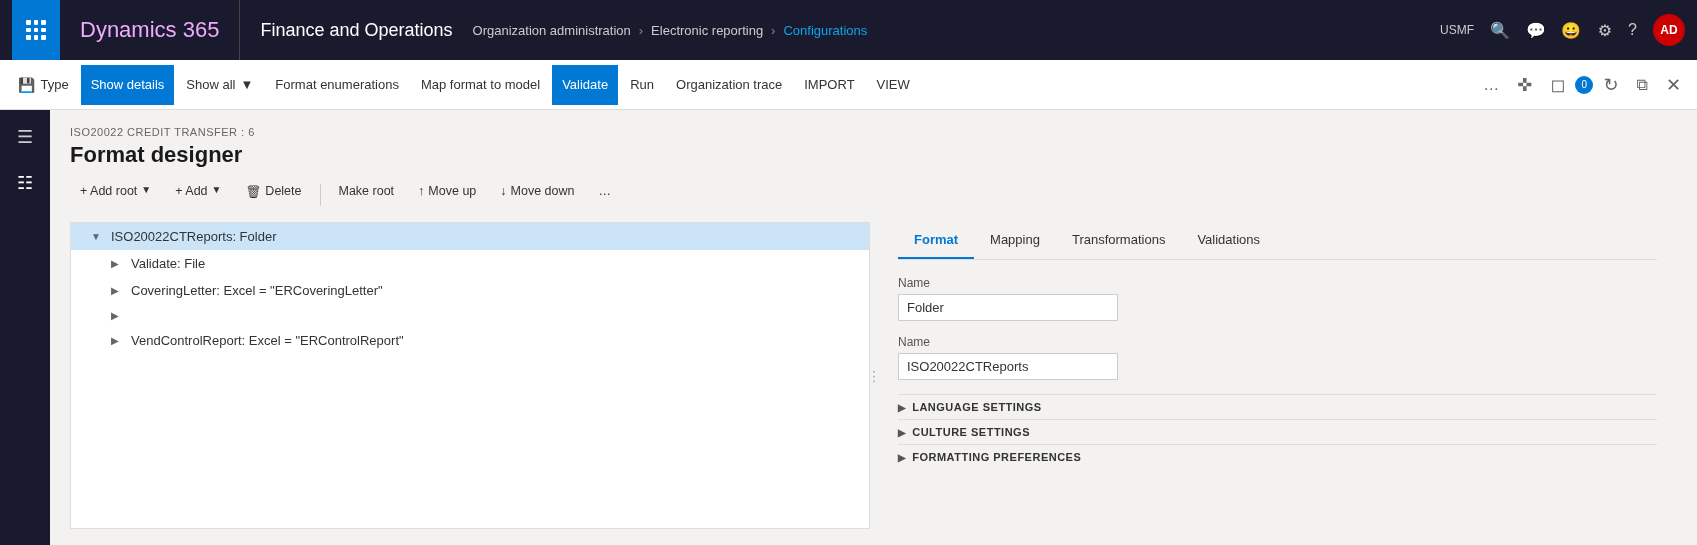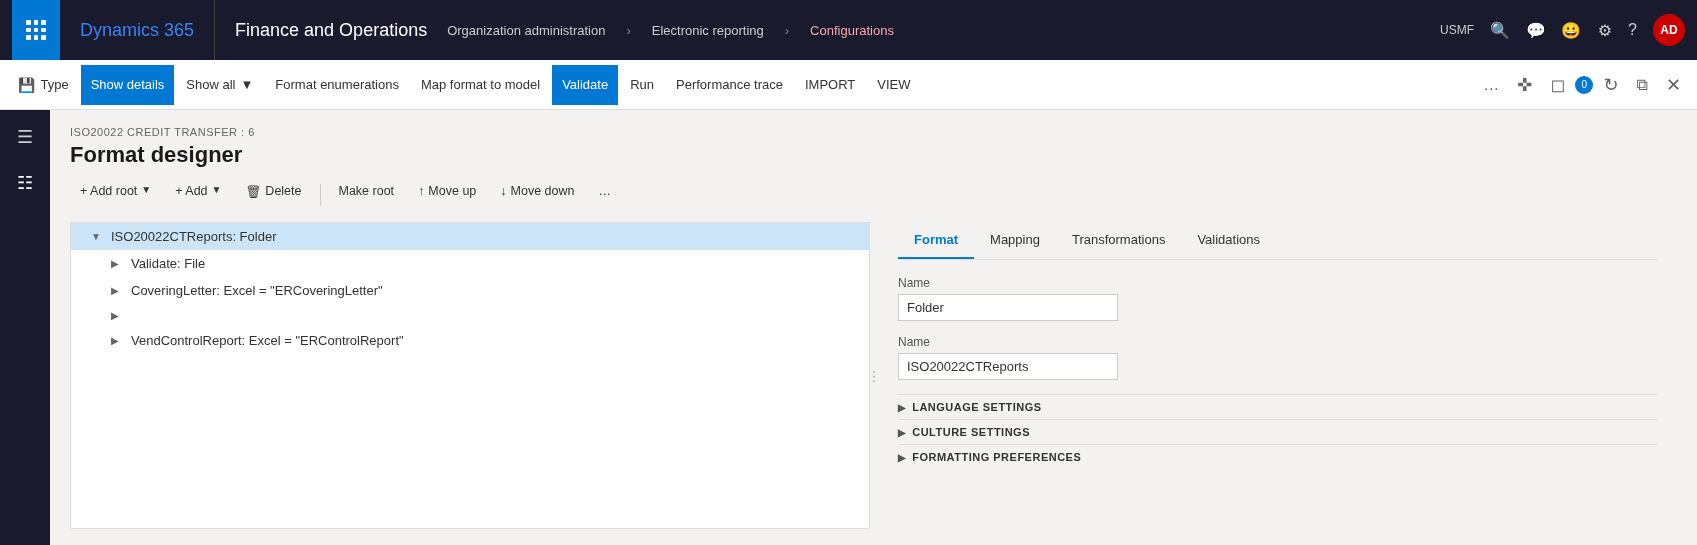--- a/index.html
+++ b/index.html
@@ -18,40 +18,40 @@
     .topbar-waffle {
       width: 48px; height: 60px;
       display: flex; align-items: center; justify-content: center;
       background: #0078d4;
       flex-shrink: 0;
     }
     .waffle-icon { display: grid; grid-template-columns: 1fr 1fr 1fr; gap: 3px; width: 20px; height: 20px; }
     .waffle-dot { background: white; border-radius: 1px; }
     .topbar-brand {
       padding: 0 20px;
-      font-size: 18px;
+      font-size: 22px;
       font-weight: 300;
-      color: #3b82f6;
+      color: #f0abfc;
       border-right: 1px solid #444;
       height: 60px;
       display: flex; align-items: center;
       flex-shrink: 0;
     }
     .topbar-app {
       padding: 0 20px;
       font-size: 18px;
       font-weight: 400;
       color: white;
       flex-shrink: 0;
     }
     .topbar-breadcrumb {
       flex: 1;
       display: flex; align-items: center;
       font-size: 13px; color: #ccc;
-      gap: 21px;
+      gap: 8px;
     }
     .breadcrumb-sep { color: #888; }
     .topbar-actions {
       display: flex; align-items: center; gap: 16px;
       color: white; font-size: 13px;
     }
     .topbar-user {
       width: 32px; height: 32px; border-radius: 50%;
       background: #c00; display: flex; align-items: center; justify-content: center;
       font-size: 12px; font-weight: bold; color: white;
@@ -223,21 +223,21 @@
     <span>Dynamics 365</span>
   </div>
   <div class="topbar-app">
     <span>Finance and Operations</span>
   </div>
   <div class="topbar-breadcrumb">
     <span style="cursor:pointer;color:#ccc;">Organization administration</span>
     <span class="breadcrumb-sep">›</span>
     <span style="cursor:pointer;color:#ccc;">Electronic reporting</span>
     <span class="breadcrumb-sep">›</span>
-    <span style="cursor:pointer;color:#fca5a5;">Configurations</span>
+    <span style="cursor:pointer;color:#0ea5e9;">Configurations</span>
   </div>
   <div class="topbar-actions">
     <span class="usmf-badge">USMF</span>
     <span class="topbar-icon">🔍</span>
     <span class="topbar-icon">💬</span>
     <span class="topbar-icon">😀</span>
     <span class="topbar-icon">⚙</span>
     <span class="topbar-icon">?</span>
     <div class="topbar-user">AD</div>
   </div>
@@ -261,21 +261,21 @@
   <button class="toolbar-btn">
     <span>Map format to model</span>
   </button>
   <button class="toolbar-btn" style="background:#0078d4;color:white;">
     <span>Validate</span>
   </button>
   <button class="toolbar-btn">
     <span>Run</span>
   </button>
   <button class="toolbar-btn">
-    <span>Performance trace</span>
+    <span>Organization trace</span>
   </button>
   <button class="toolbar-btn">
     <span>IMPORT</span>
   </button>
   <button class="toolbar-btn">
     <span>VIEW</span>
   </button>
   <span class="toolbar-spacer"></span>
   <span class="toolbar-dots">…</span>
   <span class="toolbar-dots" style="font-size:18px;">✜</span>

